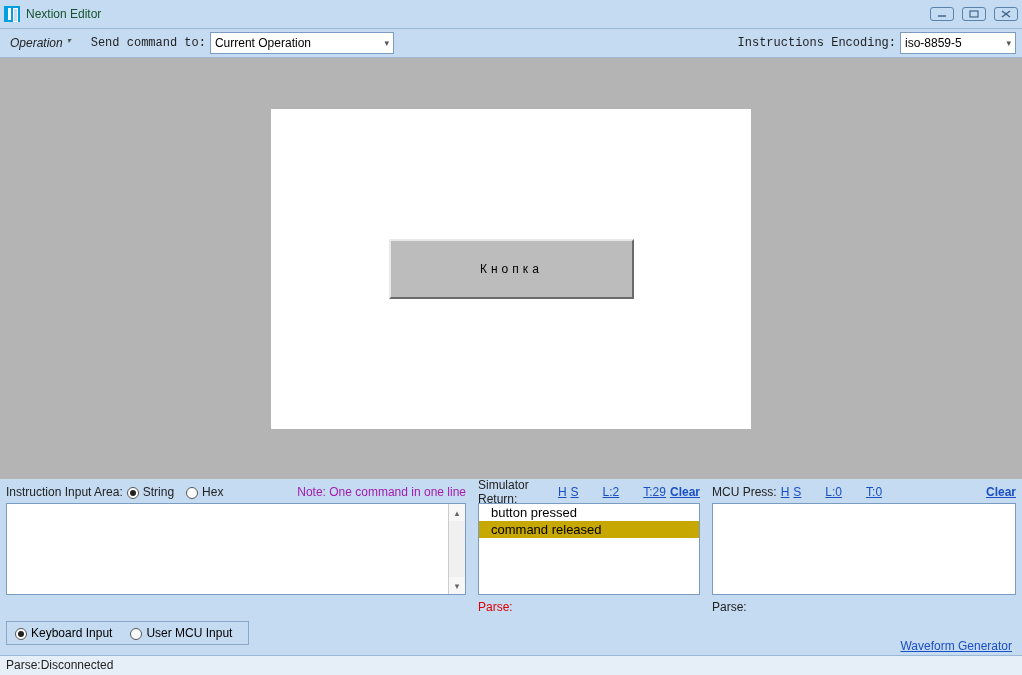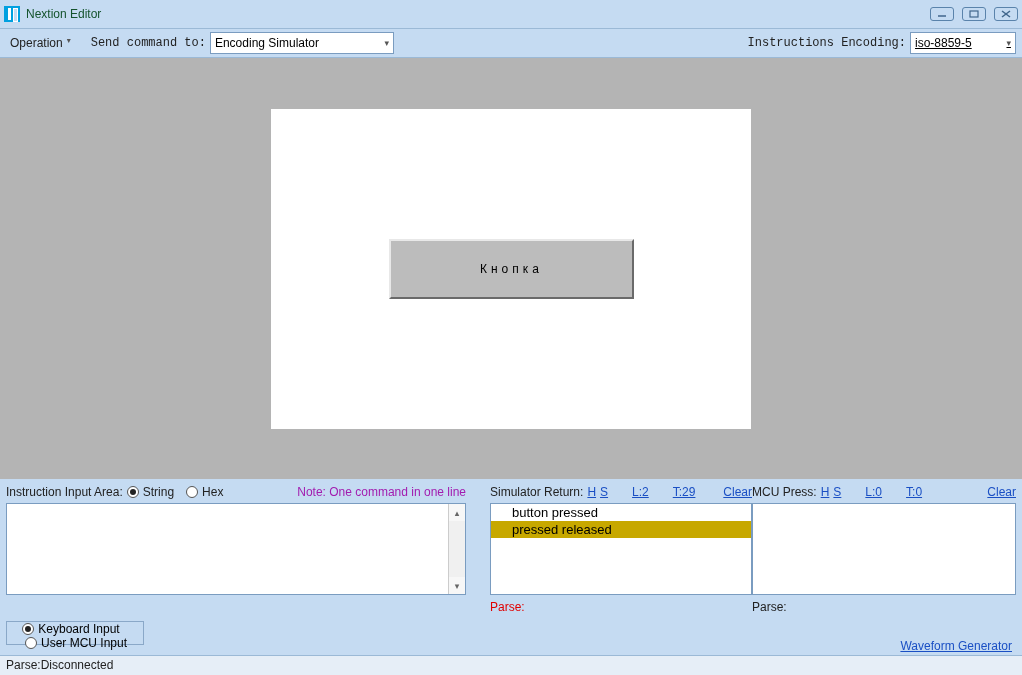--- a/index.html
+++ b/index.html
@@ -10,71 +10,71 @@
   .titlebar .app-icon { width: 16px; height: 16px; background: #00a0e0; position: relative; margin-right: 6px; }
   .titlebar .app-icon::before { content:""; position:absolute; left:4px; top:2px; width:3px; height:12px; background:#fff; }
   .titlebar .app-icon::after  { content:""; position:absolute; left:9px; top:2px; width:3px; height:12px; background:#c5dbf2; border:1px solid #fff; }
   .titlebar .title { color: #14532d; }
   .titlebar .spacer { flex: 1; }
   .win-btn { width: 24px; height: 14px; border: 1px solid #5a83ab; border-radius: 3px; margin-left: 8px; display:flex; align-items:center; justify-content:center; color:#40668c; background:#c5dbf2; cursor:pointer; }
   .win-btn svg { display:block; }
 
   
   .toolbar { height: 30px; border-top: 1px solid #9bb9d6; border-bottom: 1px solid #9bb9d6; display:flex; align-items:center; padding: 0 6px; background:#c5dbf2; }
-  .toolbar .menu-btn { padding: 2px 4px; color:#222; cursor:pointer; display:flex; align-items:flex-start; }
+  .toolbar .menu-btn { padding: 2px 4px; color:#222; cursor:pointer; display:flex; align-items:flex-start;font-style:italic; }
   .toolbar .caret { margin-left:4px; font-size:8px; color:#555; }
   .toolbar .lbl { margin-left: 16px; color:#222;font-family:Liberation Mono, monospace; }
   .toolbar select, .toolbar .combo { height: 22px; border:1px solid #7a9cc0; background:#fff; padding:0 4px; margin-left:4px; }
   .toolbar .combo { display:flex; align-items:center; justify-content:space-between; }
   .toolbar .combo .caret2 { color:#555; font-size:9px; }
   .toolbar .flex-spacer { flex:1; }
   #combo-target { width:184px; }
-  #combo-enc { width:106px;text-decoration:underline; }
+  #combo-enc { width:116px; }
 
   
   .canvas-area { height: 421px; background:#b4b4b4; display:flex; align-items:center; justify-content:center; }
   .device-screen { width:480px; height:320px; background:#fff; position:relative; }
   .ui-button { position:absolute; left:118px; top:130px; width:245px; height:60px; background:#bcbcbc; border-top:2px solid #e8e8e8; border-left:2px solid #e8e8e8; border-right:2px solid #6a6a6a; border-bottom:2px solid #6a6a6a; display:flex; align-items:center; justify-content:center; font-size:22px; letter-spacing:4px; color:#000; }
 
   
-  .panels { display:flex; padding: 4px 6px 0 6px; }
+  .panels { display:flex; padding: 4px 6px 0 6px; gap: 12px; }
   .panel { display:flex; flex-direction:column; }
   .panel-left { width: 460px; }
-  .panel-mid  { width: 262px; margin-left: 24px; }
+  .panel-mid  { width: 222px; }
   .panel-right{ flex:1; }
 
   .panel-header { display:flex; align-items:center; height:18px; gap:4px; color:#222; }
   .panel-header .spacer { flex:1; }
   .ph-note { color:#a21caf; }
   .link { color:#1a4fc4; text-decoration:underline; cursor:pointer; }
   .link-l { margin-left: 20px; }
-  .link-r { margin-left: auto; }
-
-  .radio { display:inline-flex; align-items:center; margin-right:8px; cursor:pointer; }
+  .link-r { margin-left: auto; font-weight: bold; }
+
+  .radio { display:inline-flex; align-items:flex-end; margin-right:8px; cursor:pointer; }
   .radio .dot { width:12px; height:12px; border:1px solid #555; border-radius:50%; margin-right:4px; display:flex; align-items:center; justify-content:center; background:#fff;}
   .radio.checked .dot::after { content:""; width:6px; height:6px; background:#222; border-radius:50%; }
 
   .textarea-wrap { position:relative; margin-top:2px; height:92px; border:1px solid #7a9cc0; background:#fff; }
   .textarea-wrap textarea { width: calc(100% - 18px); height:100%; border:none; resize:none; outline:none; padding:2px; font-family:inherit; font-size:12px; }
   .fake-scroll { position:absolute; right:0; top:0; bottom:0; width:17px; background:#f0f0f0; border-left:1px solid #ccc; display:flex; flex-direction:column; justify-content:space-between; }
   .fake-scroll .arr { height:17px; display:flex; align-items:center; justify-content:center; color:#666; background:#f7f7f7; font-size:9px; }
 
   .listbox { margin-top:2px; height:92px; border:1px solid #7a9cc0; background:#fff; overflow:hidden; }
-  .listbox .row { padding:1px 21px; font-size:13px; }
+  .listbox .row { padding:1px 12px; font-size:13px; }
   .listbox .row.sel { background:#c7a800; }
 
   .below-row { display:flex; align-items:center; height:20px; margin-top:2px; }
   .below-row .chk { width:12px; height:12px; border:1px solid #555; background:#fff; margin-right:4px; display:flex; align-items:center; justify-content:center; font-size:10px; color:#2a6; cursor:pointer;}
   .below-row .chk.checked::after { content:"✓"; color:#2a7a2a; font-weight:bold; }
   .parse { color:#e00000; }
   .parse-dark { color:#222; }
 
   
   .srcrow { padding: 4px 6px 4px 6px; }
-  .srcrow-inner { display:inline-flex; align-items:center; height:24px; border:1px solid #8aa8c8; padding:0 8px; background:#c5dbf2;flex-direction:column; }
+  .srcrow-inner { display:inline-flex; align-items:center; height:24px; border:1px solid #8aa8c8; padding:0 8px; background:#c5dbf2; }
 
   .wave-link { position:absolute; right:10px; bottom:22px;text-decoration:underline; }
 
   
   .statusbar { position:absolute; left:0; right:0; bottom:0; height:20px; border-top:1px solid #9bb9d6; background:#e6eef7; padding:2px 6px; color:#222;}
 </style>
 </head>
 <body>
 
 <div class="titlebar">
@@ -99,21 +99,21 @@
   </div>
 </div>
 
 <div class="toolbar">
   <div class="menu-btn">
     <span>Operation</span>
     <span class="caret">▾</span>
   </div>
   <span class="lbl">Send command to:</span>
   <div id="combo-target" class="combo">
-    <span>Encoding Simulator</span>
+    <span>Current Operation</span>
     <span class="caret2">▾</span>
   </div>
   <div class="flex-spacer"></div>
   <span class="lbl" style="margin-left:0">Instructions Encoding:</span>
   <div id="combo-enc" class="combo">
     <span>iso-8859-5</span>
     <span class="caret2">▾</span>
   </div>
 </div>
 
@@ -154,21 +154,21 @@
     <div class="panel-header">
       <span>Simulator Return:</span>
       <span class="link">H</span>
       <span class="link">S</span>
       <span class="link link-l">L:2</span>
       <span class="link link-l">T:29</span>
       <span class="link link-r">Clear</span>
     </div>
     <div class="listbox">
       <div class="row">button pressed</div>
-      <div class="row sel">pressed released</div>
+      <div class="row sel">command released</div>
     </div>
     <div class="below-row">
       <span class="parse">Parse:</span>
     </div>
   </div>
 
   <div class="panel panel-right">
     <div class="panel-header">
       <span>MCU Press:</span>
       <span class="link">H</span>

